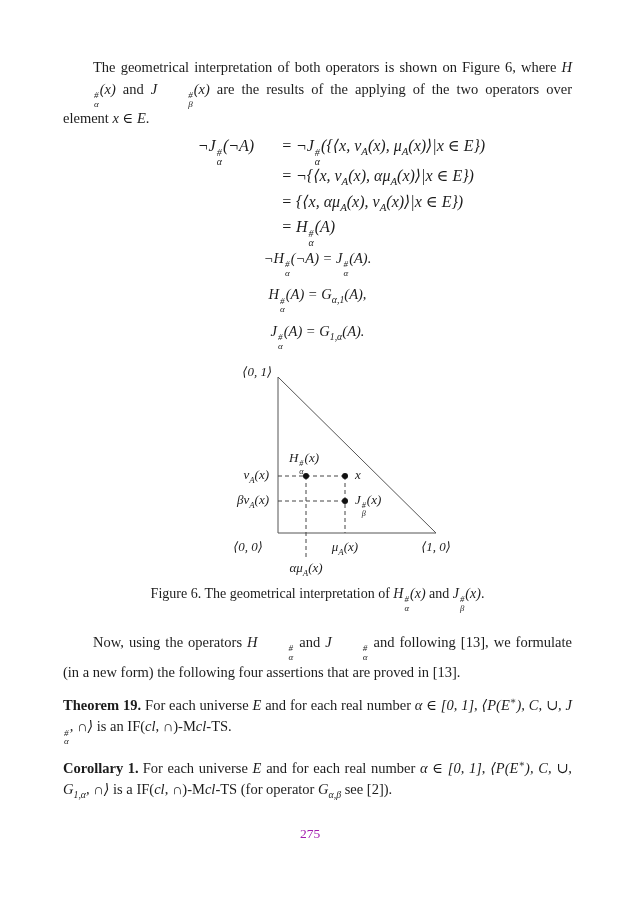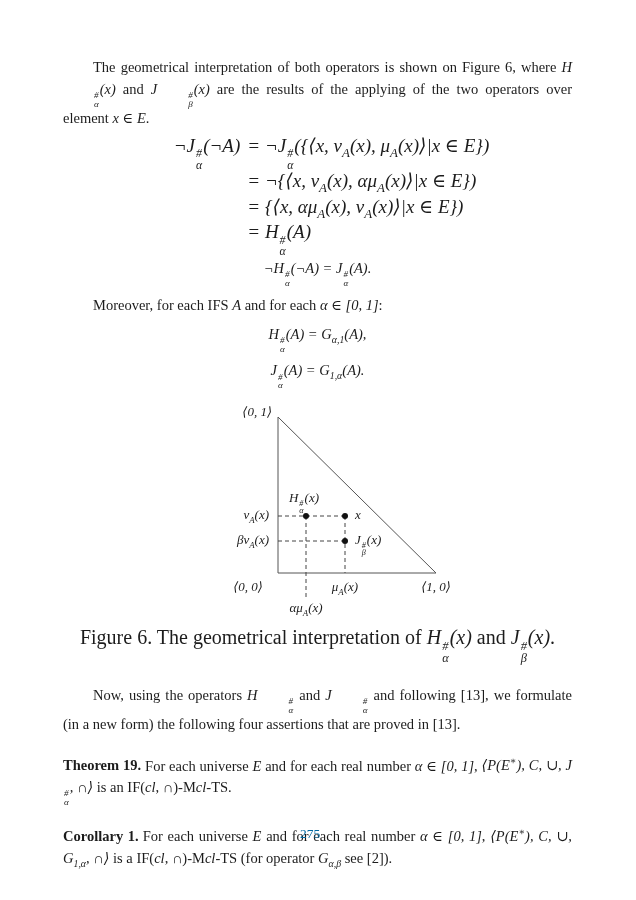--- a/index.html
+++ b/index.html
@@ -13,37 +13,37 @@
   .indent { text-indent:30px; }
   .m { font-style:italic; }
   sup { font-size:0.68em; }
   sub { font-size:0.68em; }
   .ss { display:inline-flex; flex-direction:column; align-items:flex-start;
         font-size:0.62em; line-height:0.95; vertical-align:-0.5em; margin:0 1px 0 1px; }
   .eqcenter { text-align:center; font-size:14.5px; }
   .eqb1 { margin:6px 0 2px 0; }
   .eqgrid { display:inline-grid; grid-template-columns:auto auto; column-gap:7px;
             text-align:left; transform:translateX(14px); }
-  .eqgrid > div { line-height:19px; font-size:19px; }
+  .eqgrid > div { line-height:19px; font-size:16px;margin-left:20px; }
   .eq-analogy { margin-top:8px; }
   .eq2 { margin-top:2px; }
   .moreover { margin-top:8px; }
   .eq3 { margin-top:9px; }
   .eq4 { margin-top:9px; }
   .figure { position:relative; margin-top:12px; height:216px; }
   .figure svg { position:absolute; left:0; top:0; }
   .flabel { position:absolute; font-size:13px; line-height:16px; white-space:nowrap; }
   .flabel.right { text-align:right; }
   .flabel.center { transform:translateX(-50%); text-align:center; }
-  .caption { margin-top:8px; text-align:center; font-size:20px; }
+  .caption { margin-top:8px; text-align:center; font-size:14px; }
   .now { margin-top:20px; }
-  .thm { margin-top:15px; }
+  .thm { margin-top:7px; }
   .thmlabel { font-weight:bold; margin-right:4px; }
   .footer { position:absolute; left:0; right:16px; top:826px; text-align:center;
-            font-size:13.5px; color:#0369a1; }
+            font-size:13.5px; color:#a21caf; }
 </style>
 </head>
 <body>
 
 <div class="page">
   <div class="content">
 
     <p class="para indent">The geometrical interpretation of both operators is shown on Figure 6, where <span class="m">H<span class="ss">
             <span>#</span>
             <span>α</span>
@@ -77,21 +77,20 @@
 
 
     <div class="eqcenter eq2"><span class="m">¬H<span class="ss">
             <span>#</span>
             <span>α</span>
           </span>(¬A) = J<span class="ss">
             <span>#</span>
             <span>α</span>
           </span>(A).</span></div>
 
-    <p class="para indent moreover">Moreover, for each IFS <span class="m">A</span> and for each <span class="m">α ∈ [0, 1]</span>:</p>
 
     <div class="eqcenter eq3"><span class="m">H<span class="ss">
             <span>#</span>
             <span>α</span>
           </span>(A) = G<sub>α,1</sub>(A),</span></div>
 
     <div class="eqcenter eq4"><span class="m">J<span class="ss">
             <span>#</span>
             <span>α</span>
           </span>(A) = G<sub>1,α</sub>(A).</span></div>

